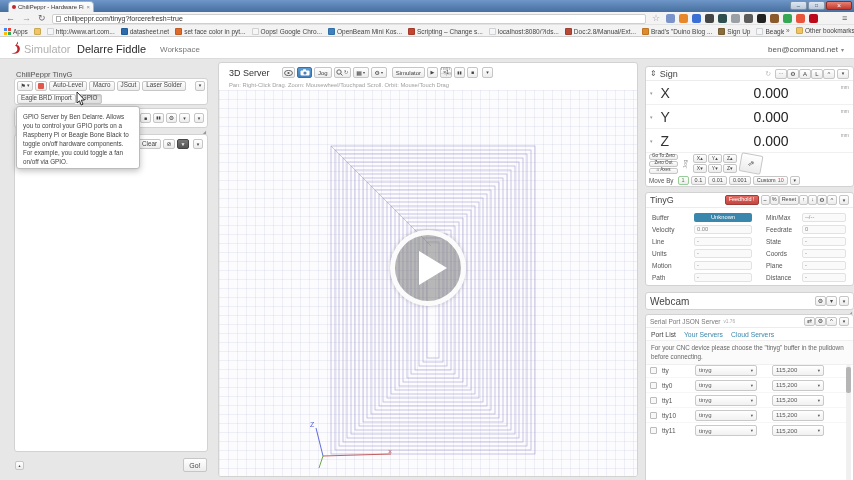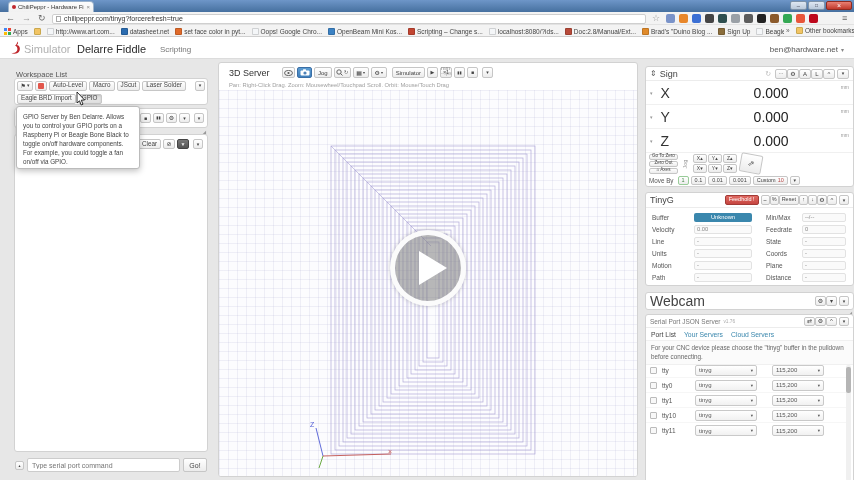--- a/index.html
+++ b/index.html
@@ -134,28 +134,28 @@
       <span>Other bookmarks</span>
     </span>
   </div>
 
   <div class="abs" style="left:0;top:37px;width:854px;height:22px;background:#fff;border-bottom:1px solid #dcdcdc">
     <svg class="abs" style="left:10px;top:4px" width="11" height="14" viewBox="0 0 11 14">
       <path d="M7.5 0.5 C8.5 2 8 3 6.8 4 C9 4.3 10.6 6.5 9.6 9.5 C8.5 12.7 4 13.8 1 11.8 C4.2 12.8 7.3 11 7.4 8.2 C7.5 6.2 6.3 5 5 4.8 C6.2 3.8 7.1 2.5 7.5 0.5 Z" fill="#c0272d"></path>
     </svg>
     <span class="abs" style="left:24px;top:6px;font-size:11px;color:#b0b0b0">Simulator</span>
     <span class="abs" style="left:77px;top:6px;font-size:11px;color:#2a2a2a">Delarre Fiddle</span>
-    <span class="abs" style="left:160px;top:8px;font-size:8px;color:#777">Scripting</span>
+    <span class="abs" style="left:160px;top:8px;font-size:8px;color:#777">Workspace</span>
     <span class="abs flex" style="right:10px;top:8px;gap:3px;font-size:8px;color:#555">
-      <span>ben@hardware.net</span>
+      <span>ben@command.net</span>
       <span style="font-size:6px;color:#888">▾</span>
     </span>
   </div>
 
-  <span class="abs" style="left:16px;top:70px;font-size:7.5px;color:#555">Workspace List</span>
+  <span class="abs" style="left:16px;top:70px;font-size:7.5px;color:#555">ChiliPeppr TinyG</span>
 
   <div class="panel" style="left:14px;top:78px;width:194px;height:27px">
     <div class="flex" style="height:13px;padding:1px 2px;gap:2px">
       <span class="btn" style="height:10px;width:16px;font-size:6px;gap:1px">
         <span>⚑</span>
           <span style="font-size:5px">▾</span>
       </span>
       <span class="btn" style="height:10px;width:12px">
         <span style="width:6px;height:6px;background:#e2574c;border-radius:1px"></span>
       </span>
@@ -194,21 +194,20 @@
 
   <div class="abs" style="left:16px;top:106px;width:124px;height:63px;background:#fff;border:1px solid #bbb;border-radius:3px;box-shadow:0 2px 6px rgba(0,0,0,.25);padding:5px 6px;z-index:30">
     <span style="font-size:6.3px;line-height:9px;color:#444;display:block">GPIO Server by Ben Delarre. Allows you to control your GPIO ports on a Raspberry Pi or Beagle Bone Black to toggle on/off hardware components. For example, you could toggle a fan on/off via GPIO.</span>
   </div>
 
   <svg class="abs" style="left:76px;top:92px;z-index:40" width="10" height="14" viewBox="0 0 10 14">
     <path d="M1 0 L1 11 L3.5 8.8 L5.2 13 L7 12.2 L5.3 8.2 L8.6 8 Z" fill="#fff" stroke="#000" stroke-width="0.8"></path>
   </svg>
 
   <span class="btn abs" style="left:15px;top:461px;width:9px;height:9px;font-size:4px">▴</span>
-  <input class="abs" style="left: 27px; top: 458px; width: 153px; height: 14px; border: 1px solid rgb(204, 204, 204); border-radius: 2px; font-size: 7px; padding: 0px 4px; color: rgb(51, 51, 51); font-family: &quot;Liberation Sans&quot;, sans-serif;" placeholder="Type serial port command">
   <span class="btn abs" style="left:183px;top:458px;width:24px;height:14px;font-size:7px">Go!</span>
 
   <div class="panel" style="left:218px;top:62px;width:420px;height:415px;overflow:hidden">
     <span class="abs" style="left:10px;top:5px;font-size:9px;color:#333">3D Server</span>
 
     <div class="abs flex" style="left:63px;top:4px;gap:2px">
       <span class="btn" style="width:13px;height:11px">
         <svg width="9" height="6" viewBox="0 0 9 6">
             <ellipse cx="4.5" cy="3" rx="4" ry="2.6" fill="none" stroke="#555" stroke-width="0.9"></ellipse>
             <circle cx="4.5" cy="3" r="1.1" fill="#555"></circle>
@@ -410,21 +409,21 @@
         <span class="lbl" style="font-size:6.5px;width:42px">Path</span>
         <span class="vbox" style="width:58px;height:9px;font-size:5.8px">-</span>
         <span class="lbl" style="font-size:6.5px;width:36px;margin-left:14px">Distance</span>
         <span class="vbox" style="width:44px;height:9px;font-size:5.8px">-</span>
       </div>
     </div>
   </div>
 
   <div class="panel" style="left:645px;top:292px;width:209px;height:18px">
     <div class="phd" style="height:16px;border-bottom:none">
-      <span style="font-size:14px;color:#444">Webcam</span>
+      <span style="font-size:10px;color:#444">Webcam</span>
       <span style="margin-left:auto" class="flex">
         <span class="btn" style="width:11px;height:10px;font-size:6px">⚙</span>
         <span class="btn" style="width:11px;height:10px;font-size:6px">▾</span>
         <span class="btn" style="width:10px;height:10px;font-size:5px;margin-left:2px">▾</span>
       </span>
     </div>
     <span class="abs" style="right:1px;bottom:-7px;font-size:5px;color:#999">◢</span>
   </div>
 
   <div class="panel" style="left:645px;top:314px;width:209px;height:170px">

